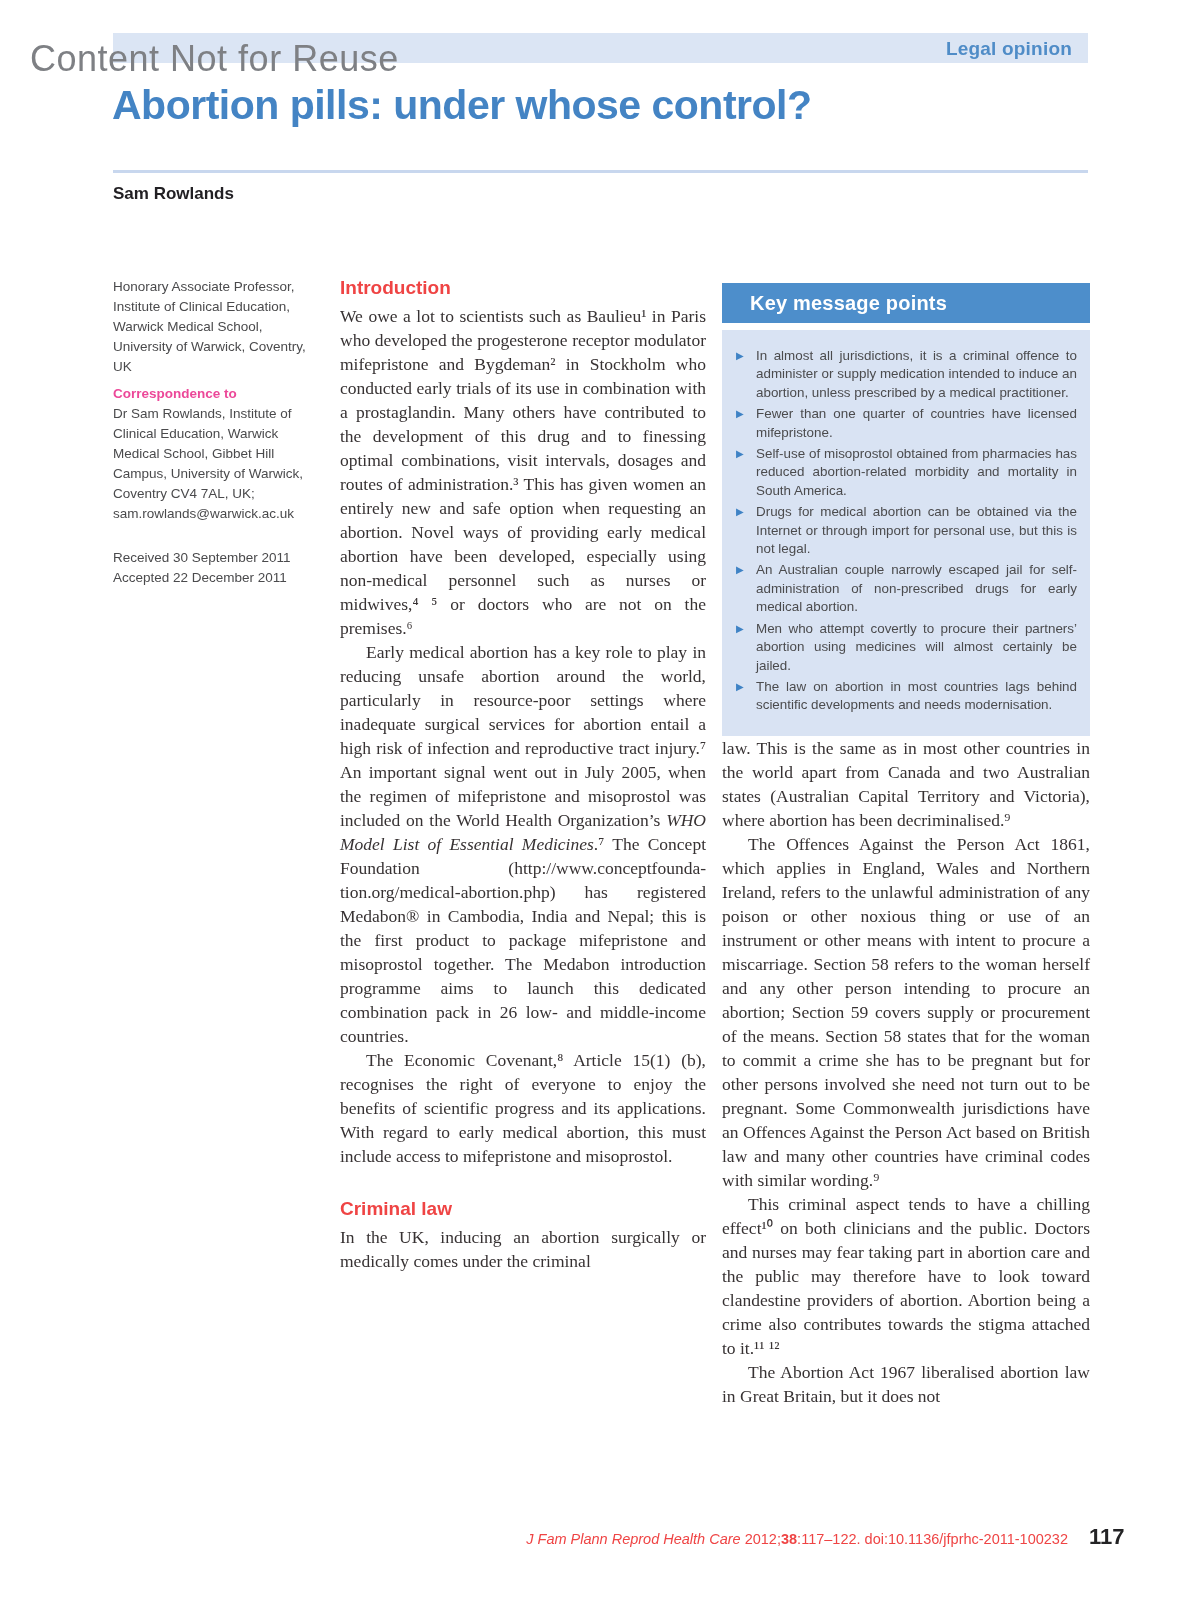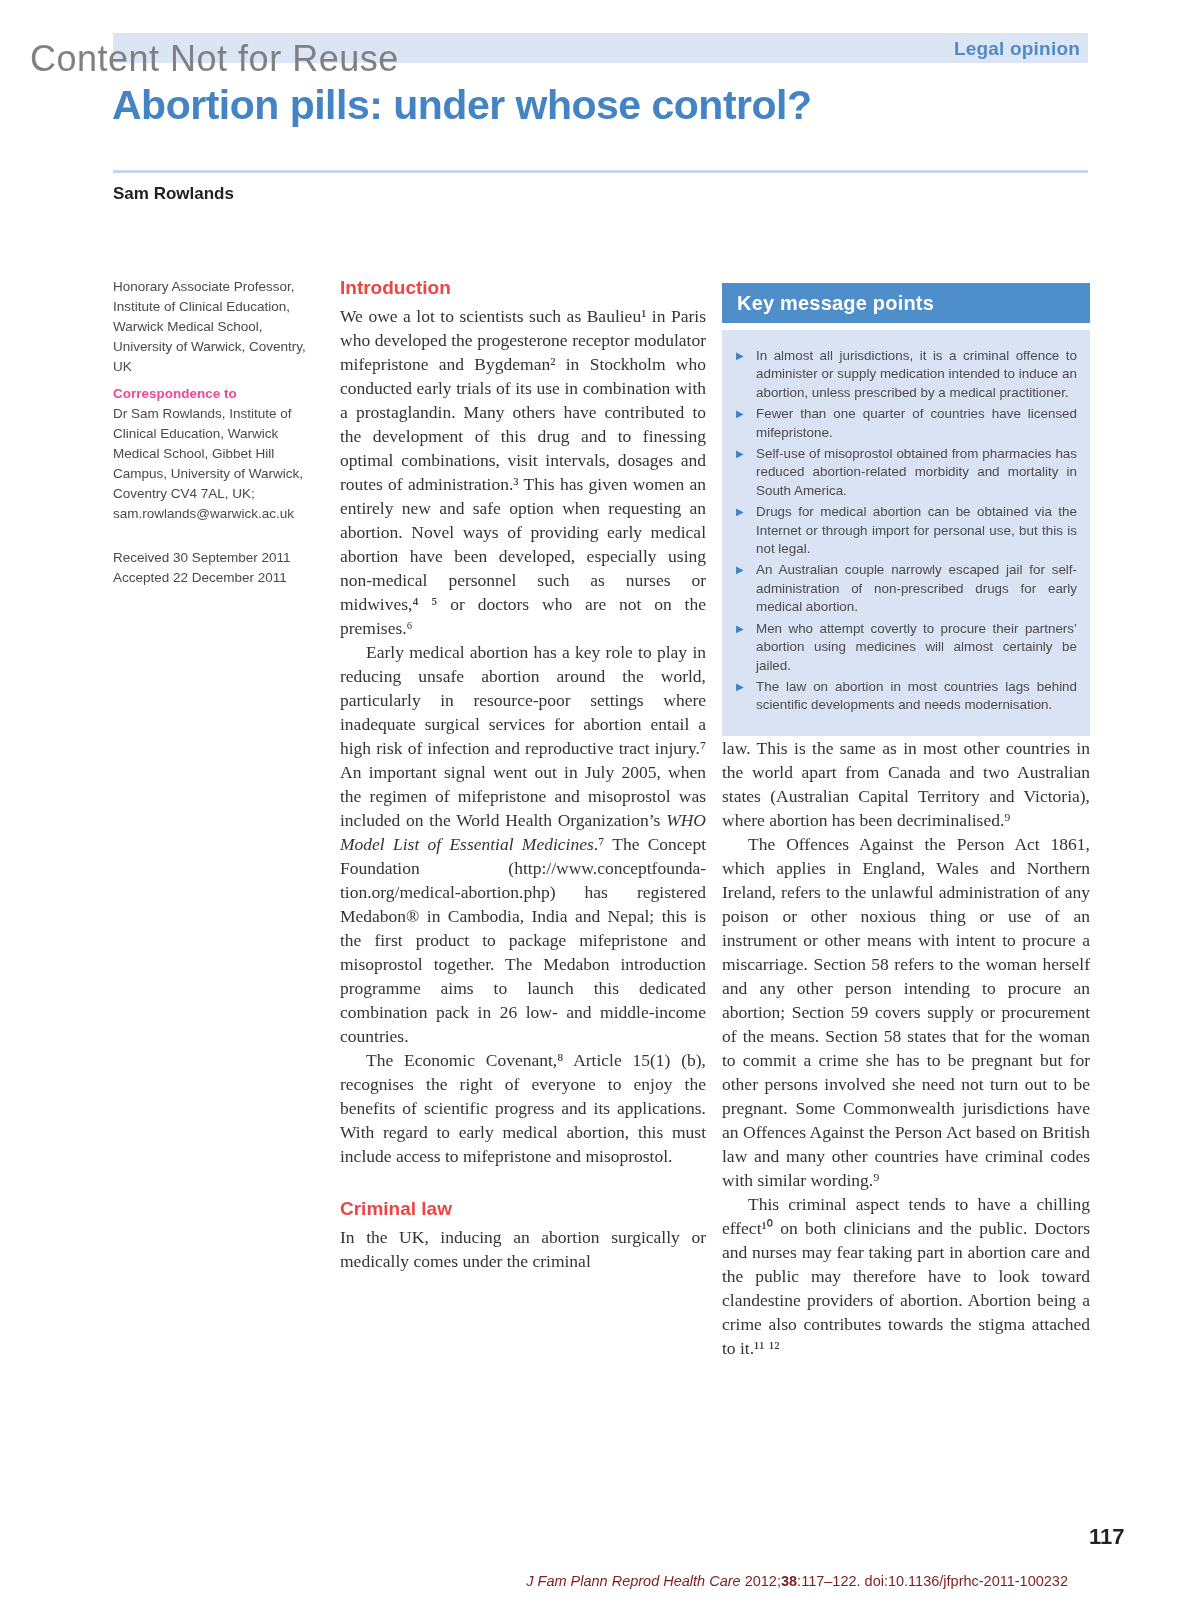--- a/index.html
+++ b/index.html
@@ -11,21 +11,21 @@
   
   .band {
     position:absolute; left:113px; top:33px; width:975px; height:30px;
     background:#dbe5f4;
   }
   .watermark {
     position:absolute; left:30px; top:31px; height:34px; line-height:34px;
     font-size:36px; color:#7e8084; letter-spacing:0.5px; z-index:2;margin-top:11px;
   }
   .legal-opinion {
-    position:absolute; right:8px; top:0; height:30px; line-height:31px;
+    position:absolute; right:16px; top:0; height:30px; line-height:31px;
     font-size:19px; color:#4f8cc7; font-weight:bold; letter-spacing:0.2px;
   }
   .title {
     position:absolute; left:112px; top:82px; width:980px;
     font-size:41px; font-weight:bold; color:#4484c4; letter-spacing:-0.5px;
   }
   .title-rule {
     position:absolute; left:113px; top:170px; width:975px; height:3px;
     background:#c8d7ee;
   }
@@ -49,39 +49,39 @@
   .indent { text-indent:26px; }
   .sect-heading {
     font-size:19px; font-weight:bold; color:#ef4444; margin-bottom:5px;
   }
   .heading-spaced { margin-top:30px; }
   .col-mid  { position:absolute; left:340px; top:277px; width:366px; }
   .col-right{ position:absolute; left:722px; top:283px; width:368px; }
   
   .kmp-header {
     background:#4d8ecb; color:#ffffff; height:40px; line-height:40px;
-    font-size:20px; font-weight:bold; padding-left:15px; letter-spacing:0.2px;
+    font-size:20px; font-weight:bold; padding-left:28px; letter-spacing:0.2px;
   }
   .kmp-body {
     margin-top:7px; background:#d9e3f3; padding:17px 13px 18px 12px;
   }
   .kmp-item {
     display:flex; margin-bottom:3px;
     font-size:13.4px; line-height:18.4px; color:#4b4b4d;
   }
   .kmp-item .tri {
     flex:0 0 22px; color:#3f83c5; font-size:10px; line-height:18.4px;
     padding-left:2px;
   }
   .kmp-item .kmp-text { flex:1; text-align:justify; }
   .after-box { }
   
   .footer-citation {
     position:absolute; top:1531px; right:132px; white-space:nowrap;
-    font-size:14.5px; color:#7f1d1d;margin-top:42px;
+    font-size:14.5px; color:#ef4444;
   }
   .footer-citation .jn { font-style:italic; }
   .footer-citation .vol { font-weight:bold; }
   .page-number {
     position:absolute; top:1524px; left:1089px;
     font-size:22px; font-weight:bold; color:#232325;
   }
 </style>
 </head>
 <body>
@@ -147,19 +147,20 @@
         <span class="tri">▶</span>
         <span class="kmp-text">The law on abortion in most countries lags behind scientific developments and needs modernisation.</span>
       </div>
     </div>
   </div>
 
   <div class="after-box">
     <p class="serif-par">law. This is the same as in most other countries in the world apart from Canada and two Australian states (Australian Capital Territory and Victoria), where abortion has been decriminalised.⁹</p>
     <p class="serif-par indent">The Offences Against the Person Act 1861, which applies in England, Wales and Northern Ireland, refers to the unlawful administration of any poison or other noxious thing or use of an instrument or other means with intent to procure a miscarriage. Section 58 refers to the woman herself and any other person intending to procure an abortion; Section 59 covers supply or procurement of the means. Section 58 states that for the woman to commit a crime she has to be pregnant but for other persons involved she need not turn out to be pregnant. Some Commonwealth jurisdictions have an Offences Against the Person Act based on British law and many other countries have criminal codes with similar wording.⁹</p>
     <p class="serif-par indent">This criminal aspect tends to have a chilling effect¹⁰ on both clinicians and the public. Doctors and nurses may fear taking part in abortion care and the public may therefore have to look toward clandestine providers of abortion. Abortion being a crime also contributes towards the stigma attached to it.¹¹ ¹²</p>
+    <p class="serif-par indent">The Abortion Act 1967 liberalised abortion law in Great Britain, but it does not</p>
   </div>
 </div>
 
 <div class="footer-citation">
   <span class="jn">J Fam Plann Reprod Health Care</span><span> 2012;</span><span class="vol">38</span><span>:117–122. doi:10.1136/jfprhc-2011-100232</span>
 </div>
 <div class="page-number">117</div>
 
 </body></html>

